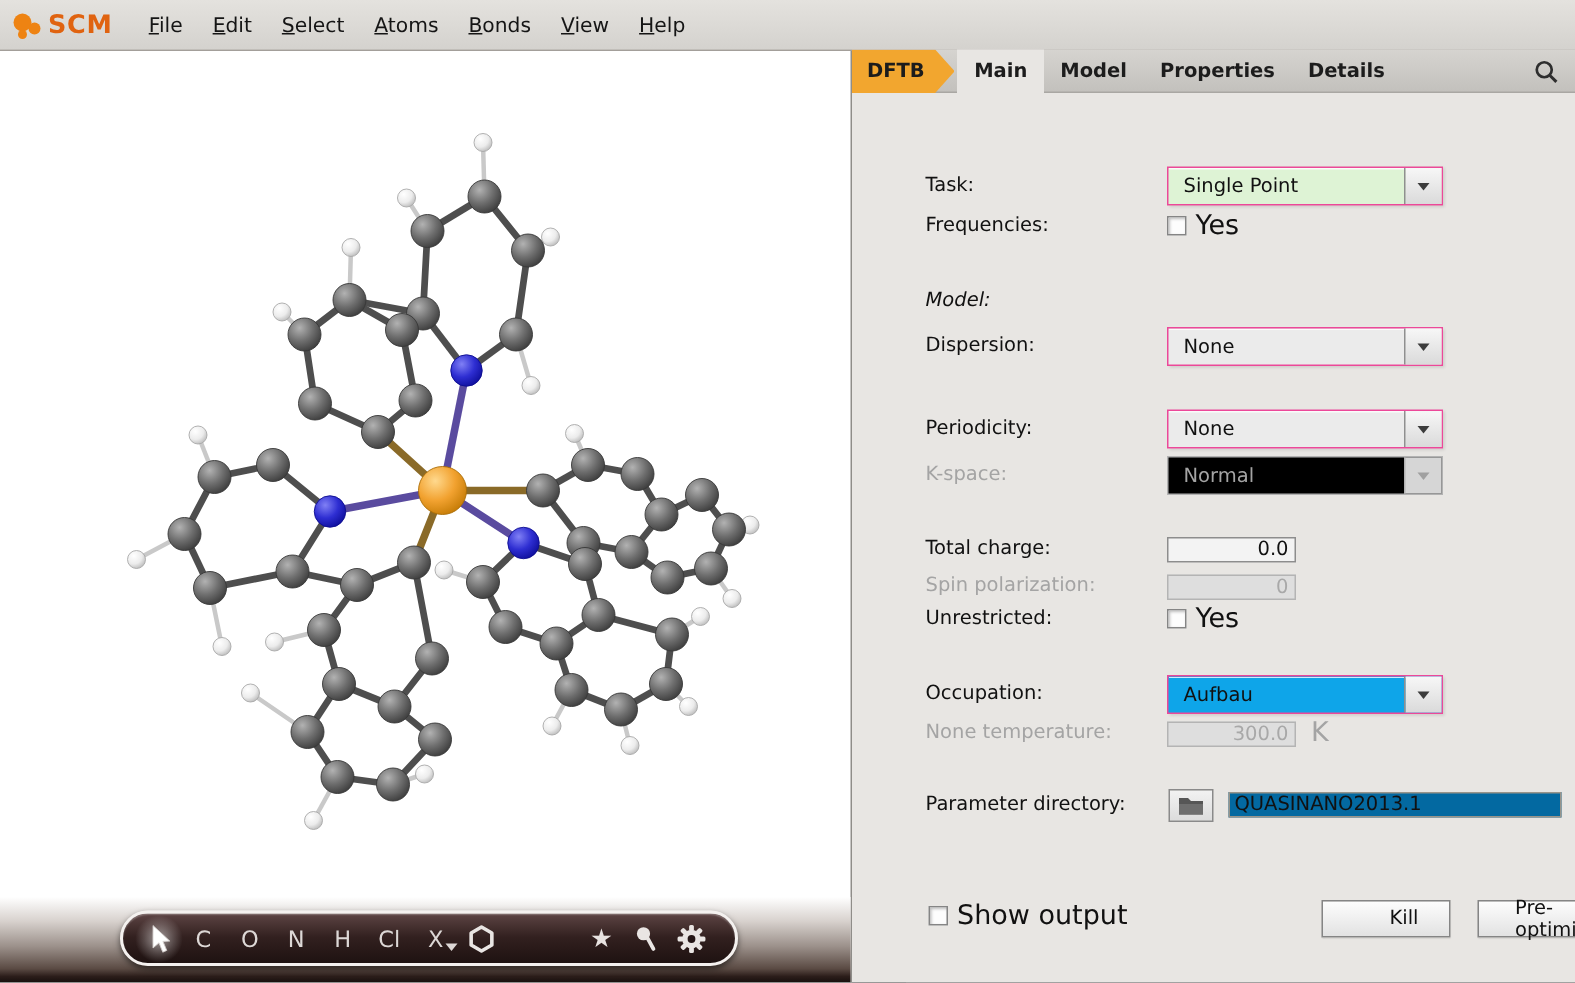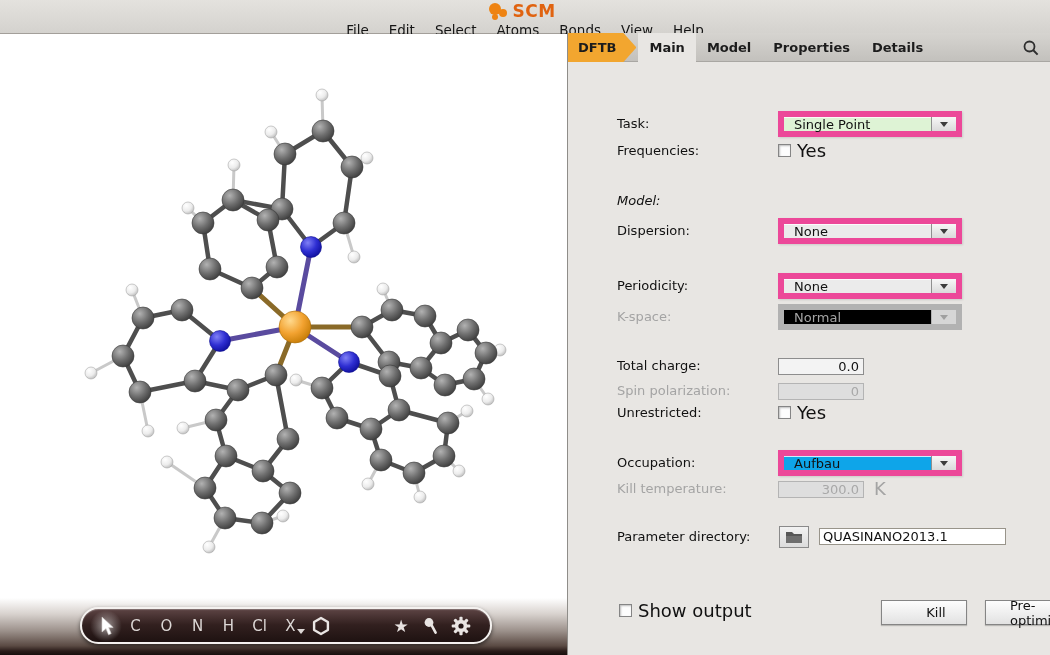--- a/index.html
+++ b/index.html
@@ -2,21 +2,21 @@
 <html><head>
 <meta charset="utf-8">
 <style>
   html,body{margin:0;padding:0;background:#555;}
   .window{position:relative;width:1050px;height:655px;overflow:hidden;
           font-family:"DejaVu Sans","Liberation Sans",sans-serif;background:#e8e6e3;
           -webkit-font-smoothing:antialiased;}
   
   .menubar{position:absolute;top:0;left:0;right:0;height:33px;
            background:linear-gradient(#e4e2de,#d4d2ce);border-bottom:1px solid #a39f9a;
-           display:flex;align-items:center;font-size:13.5px;color:#151515;flex-direction:column;}
+           display:flex;align-items:center;font-size:13.5px;color:#151515;}
   .logo{display:flex;align-items:center;margin:0 14px 0 8px;cursor:default;}
   .logo-dots{position:relative;width:22px;height:22px;margin-right:2px;}
   .logo-dots i{position:absolute;border-radius:50%;background:#ee8312;}
   .logo-dots i:nth-child(1){width:12px;height:12px;left:1px;top:3px;}
   .logo-dots i:nth-child(2){width:8px;height:8px;left:11px;top:9px;}
   .logo-dots i:nth-child(3){width:6px;height:6px;left:4px;top:14px;}
   .logo-text{color:#e06310;font-weight:bold;font-size:17px;letter-spacing:.5px;}
   .menu-item{padding:0 10px;cursor:default;}
   .mnemo{text-decoration:underline;}
   
@@ -46,35 +46,35 @@
             clip-path:polygon(0 0,calc(100% - 13px) 0,100% 50%,calc(100% - 13px) 100%,0 100%);
             margin-right:2px;}
   .tab{display:flex;align-items:center;padding:0 11px;}
   .tab.active{background:#e8e6e3;box-shadow:none;}
   .tab-search{margin-left:auto;display:flex;align-items:center;padding-right:10px;}
   .panel-body{position:absolute;left:568px;top:62px;right:0;bottom:0;background:#e8e6e3;margin-left:36px;}
   .lbl{position:absolute;left:13px;font-size:13px;color:#111;white-space:nowrap;line-height:16px;}
   .lbl.dis{color:#a4a4a4;}
   .freei{position:absolute;font-size:18px;line-height:16px;color:#111;white-space:nowrap;}
   .combo{position:absolute;left:174px;width:184px;height:26px;box-sizing:border-box;
-         background:#ebebeb;border:6px solid #ec4899;display:flex;align-items:center;font-size:13px;color:#111;
+         background:#ebebeb;border:1px solid #ec4899;display:flex;align-items:center;font-size:13px;color:#111;
          box-shadow:inset 0 1px 0 rgba(255,255,255,.8),1px 1px 2px rgba(0,0,0,.12);}
   .combo .val{flex:1;padding-left:10px;}
   .combo .cbtn{width:24px;align-self:stretch;border-left:1px solid #8f8f8f;
          background:linear-gradient(#f7f7f7,#dadada);display:flex;align-items:center;justify-content:center;}
   .tri{width:0;height:0;border-left:4.5px solid transparent;border-right:4.5px solid transparent;border-top:5.5px solid #3c3c3c;}
   .combo.green{background:#def3d5;}
   .combo.yellow{background:#0ea5e9;}
   .combo.disabled{background:#000000;color:#a4a4a4;border-color:#b2b2b2;box-shadow:none;}
   .combo.disabled .cbtn{background:#d6d6d6;border-left-color:#b2b2b2;}
   .combo.disabled .tri{border-top-color:#a0a0a0;}
   .tinput{position:absolute;left:174px;width:86px;height:17px;box-sizing:border-box;background:#f3f3f3;
           border:1px solid #8d8d8d;font-size:13px;line-height:14px;text-align:right;padding:1px 4px 0 0;color:#111;}
   .tinput.disabled{background:#dedede;color:#a8a8a8;border-color:#b4b4b4;}
-  .yfield{position:absolute;left:215px;width:187px;height:17px;box-sizing:border-box;background:#ffffff;
+  .yfield{position:absolute;left:215px;width:222px;height:17px;box-sizing:border-box;background:#0369a1;
           border:1px solid #98948a;font-size:13px;line-height:14px;padding:1px 0 0 3px;color:#111;white-space:nowrap;overflow:hidden;}
   .cb{position:absolute;width:13px;height:13px;box-sizing:border-box;background:#fdfdfd;border:1px solid #858585;
       box-shadow:inset 1px 1px 2px rgba(0,0,0,.25);}
   .chev{position:absolute;left:456px;width:15px;height:15px;border-radius:50%;background:#3e3e3e;color:#fff;
         font-size:10px;font-weight:bold;display:flex;align-items:center;justify-content:center;line-height:1;}
   .chev.off{background:#c6c6c6;}
   .ham{position:absolute;left:456px;top:12px;width:15px;height:15px;border-radius:50%;background:#c3c3c3;
        display:flex;flex-direction:column;align-items:center;justify-content:center;gap:1.5px;}
   .ham i{width:8px;height:1.5px;background:#fff;}
   .help{position:absolute;left:456px;width:17px;height:17px;border-radius:50%;background:#6f6f6f;color:#fff;
@@ -417,21 +417,21 @@
     <span class="freei" style="left:193px;top:343px;">Yes</span>
 
     <span class="lbl" style="top:393px;">Occupation:</span>
     <div class="combo yellow" style="top:388px;">
       <span class="val">Aufbau</span>
       <span class="cbtn">
           <span class="tri"></span>
         </span>
     </div>
 
-    <span class="lbl dis" style="top:419px;">Kill temperature:</span>
+    <span class="lbl dis" style="top:419px;">None temperature:</span>
     <div class="tinput disabled" style="top:419px;">300.0</div>
     <span class="freei" style="left:270px;top:419px;color:#a4a4a4;">K</span>
 
     <span class="lbl" style="top:467px;">Parameter directory:</span>
     <div class="folderbtn" style="top:464px;">
       <svg width="18" height="14" viewBox="0 0 18 14">
         <path d="M1,2 h6 l2,2 h8 v9 h-16 z" fill="#565656"></path>
         <rect x="1" y="6" width="16" height="7" fill="#6e6e6e"></rect>
       </svg>
     </div>

